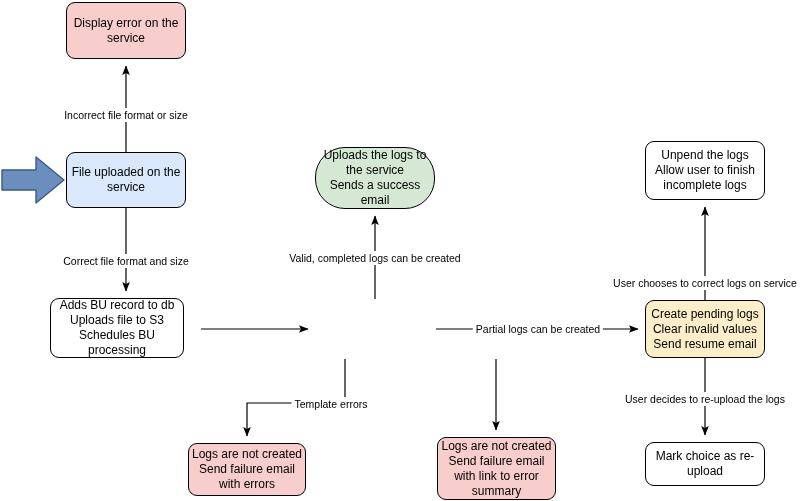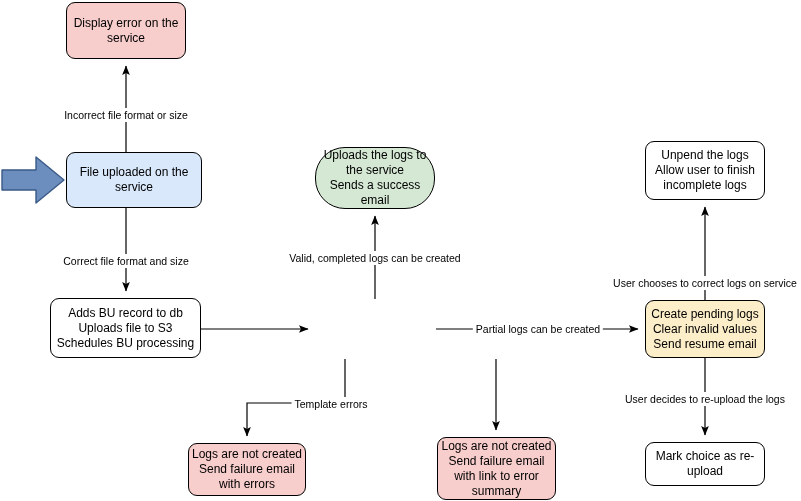--- a/index.html
+++ b/index.html
@@ -110,28 +110,28 @@
     </g>
   </svg>
 
   <div class="node" style="left:66px; top:2px; width:120px; height:57px; background:#f8cecc;">
     <div>
       <span>Display error on the</span>
       <span>service</span>
     </div>
   </div>
 
-  <div class="node" style="left:66px; top:152px; width:136px; height:56px; background:#dae8fc;">
+  <div class="node" style="left:66px; top:152px; width:120px; height:56px; background:#dae8fc;">
     <div>
       <span>File uploaded on the</span>
       <span>service</span>
     </div>
   </div>
 
-  <div class="node" style="left:50px; top:298px; width:151px; height:60px; background:#ffffff;">
+  <div class="node" style="left:50px; top:298px; width:134px; height:60px; background:#ffffff;">
     <div>
       <span>Adds BU record to db</span>
       <span>Uploads file to S3</span>
       <span>Schedules BU processing</span>
     </div>
   </div>
 
 
   <div class="node" style="left:315px; top:147px; width:120px; height:62px; background:#d5e8d4;border-radius:30px;">
     <div>

